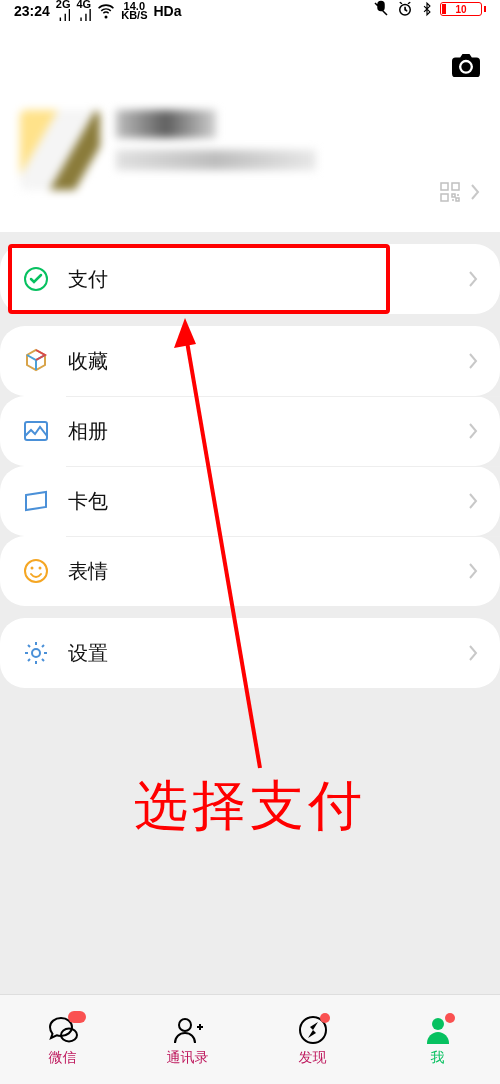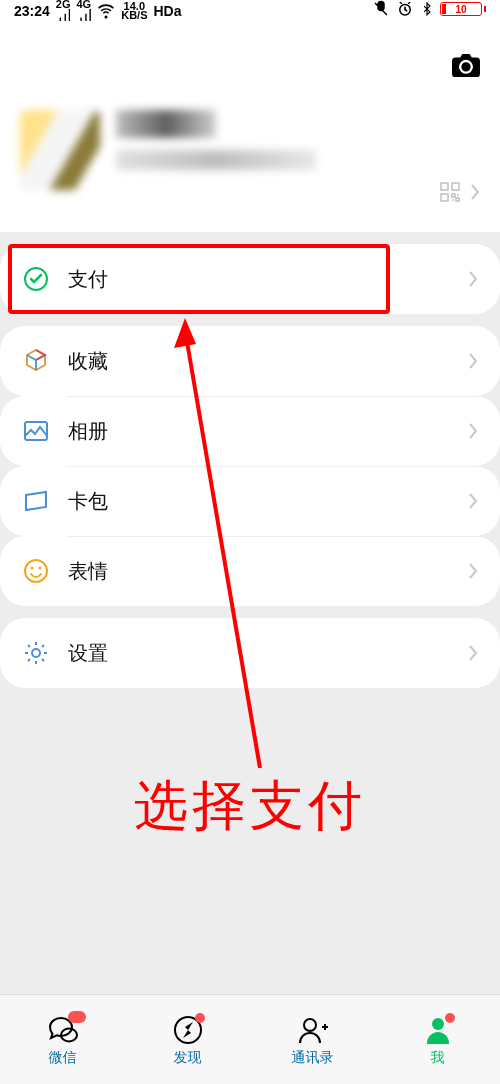--- a/index.html
+++ b/index.html
@@ -31,21 +31,21 @@
 
   .menu-item { background:#fff; height:70px; display:flex; align-items:center; padding:0 22px; gap:18px; font-size:20px; color:#111; position:relative;border-radius:25px;}
   .menu-item + .menu-item::before { content:""; position:absolute; left:66px; right:0; top:0; height:1px; background:#eee;}
   .menu-icon{ width:28px; height:28px; flex-shrink:0;}
   .chevron{ margin-left:auto; color:#c8c8c8;}
 
   .highlight-box{ position:absolute; left:8px; right:110px; top:0; bottom:0; border:4px solid #f00; border-radius:4px; pointer-events:none;}
   .annotation{ position:absolute; left:0; right:0; text-align:center; color:#f00; font-size:54px; font-weight:500; letter-spacing:4px;}
 
   .tab-bar{ position:absolute; left:0; right:0; bottom:0; height:90px; background:#f7f7f7; border-top:1px solid #dedede; display:flex;}
-  .tab-item{ flex:1; display:flex; flex-direction:column; align-items:center; justify-content:center; gap:2px; font-size:14px; color:#0369a1;}
+  .tab-item{ flex:1; display:flex; flex-direction:column; align-items:center; justify-content:center; gap:2px; font-size:14px; color:#be185d;}
   .tab-item.active{ color:#07c160;}
   .tab-icon{ width:34px; height:34px; position:relative;}
   .badge{ position:absolute; top:-2px; right:-6px; width:18px; height:12px; background:#fa5151; border-radius:6px;}
   .tab-dot{ position:absolute; top:0; right:0; width:10px; height:10px; background:#fa5151; border-radius:50%;}
 
   .watermark{ position:absolute; right:14px; bottom:70px; font-size:12px; color:#fff; opacity:.45; font-style:italic; letter-spacing:1px; text-shadow:0 0 2px #000;}
 
   svg{display:block;}
 </style>
 </head>
@@ -247,37 +247,37 @@
           <path fill="none" stroke="#000" stroke-width="2" d="M4 14c0-5 5-9 11-9s11 4 11 9-5 9-11 9c-1.5 0-3-.2-4.3-.7L5 25l1.5-4.2C5 19 4 16.6 4 14z"></path>
           <ellipse cx="23" cy="22" rx="8" ry="6.5" fill="none" stroke="#000" stroke-width="2"></ellipse>
         </svg>
       <span class="badge"></span>
     </span>
     <span>微信</span>
   </div>
   <div class="tab-item">
     <span class="tab-icon">
       <svg viewBox="0 0 34 34">
+          <circle cx="14" cy="12" r="6" fill="none" stroke="#000" stroke-width="2"></circle>
+          <path fill="none" stroke="#000" stroke-width="2" d="M4 30c0-6 4.5-10 10-10s10 4 10 10M26 14h6M29 11v6"></path>
+        </svg>
+    </span>
+    <span>通讯录</span>
+  </div>
+  <div class="tab-item">
+    <span class="tab-icon">
+      <svg viewBox="0 0 34 34">
           <circle cx="17" cy="17" r="13" fill="none" stroke="#000" stroke-width="2"></circle>
           <path fill="#000" d="M17 17l5-8-8 5 3 3z"></path>
           <path fill="#000" d="M17 17l-5 8 8-5-3-3z"></path>
         </svg>
       <span class="tab-dot"></span>
     </span>
     <span>发现</span>
   </div>
-  <div class="tab-item">
-    <span class="tab-icon">
-      <svg viewBox="0 0 34 34">
-          <circle cx="14" cy="12" r="6" fill="none" stroke="#000" stroke-width="2"></circle>
-          <path fill="none" stroke="#000" stroke-width="2" d="M4 30c0-6 4.5-10 10-10s10 4 10 10M26 14h6M29 11v6"></path>
-        </svg>
-    </span>
-    <span>通讯录</span>
-  </div>
   <div class="tab-item active">
     <span class="tab-icon">
       <svg viewBox="0 0 34 34">
           <circle cx="17" cy="11" r="6" fill="#07c160"></circle>
           <path fill="#07c160" d="M6 30c0-6 5-11 11-11s11 5 11 11v1H6z"></path>
         </svg>
       <span class="tab-dot"></span>
     </span>
     <span>我</span>
   </div>

